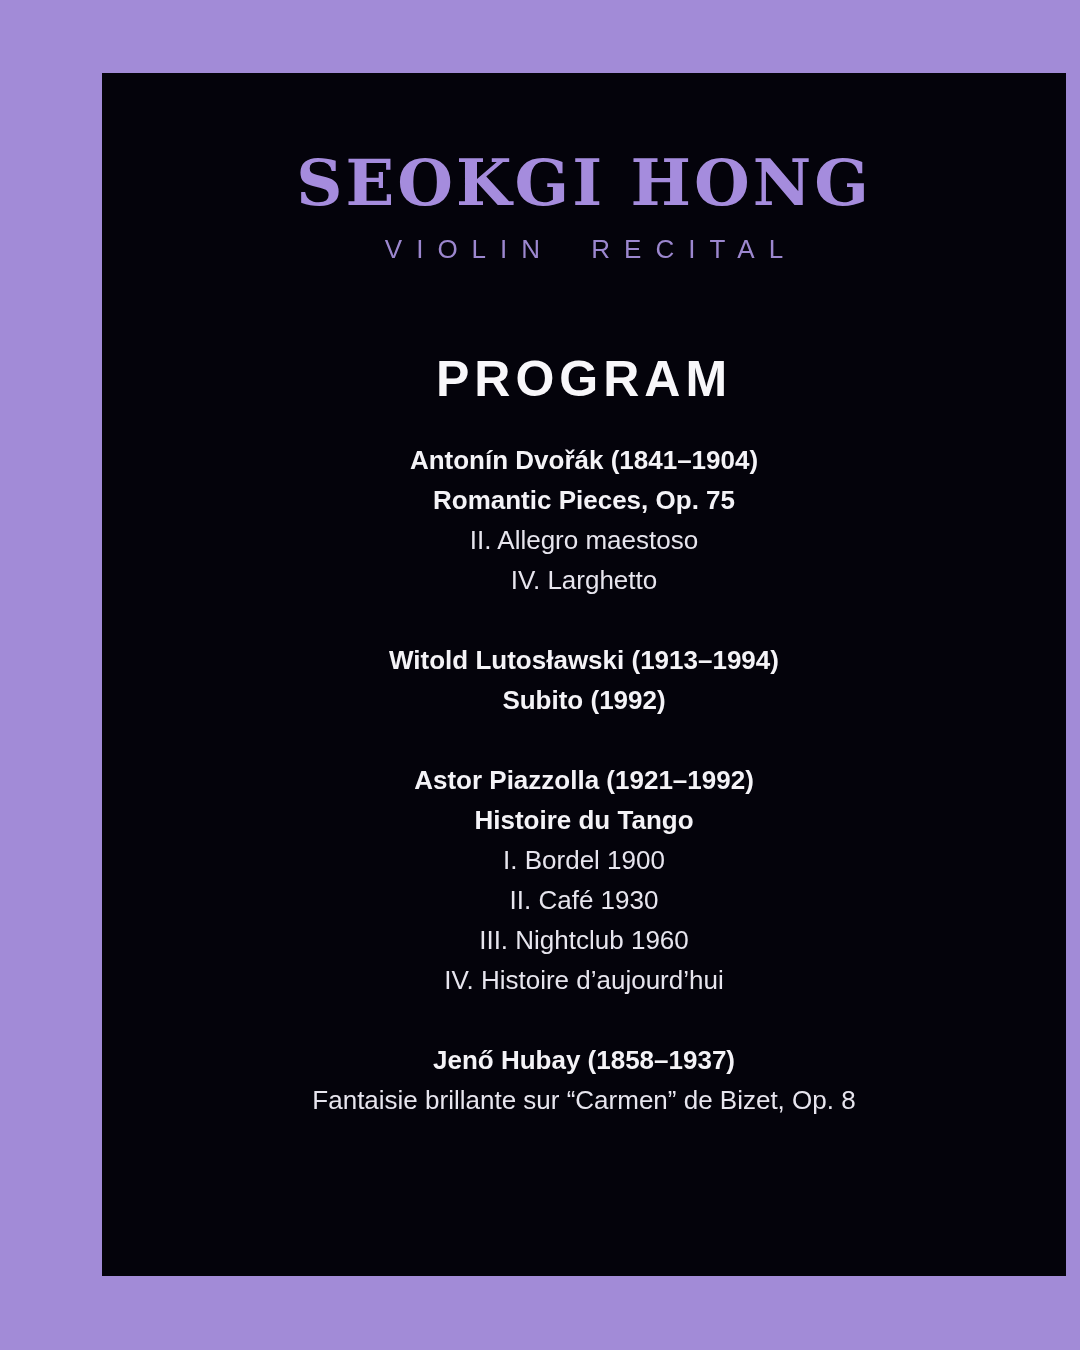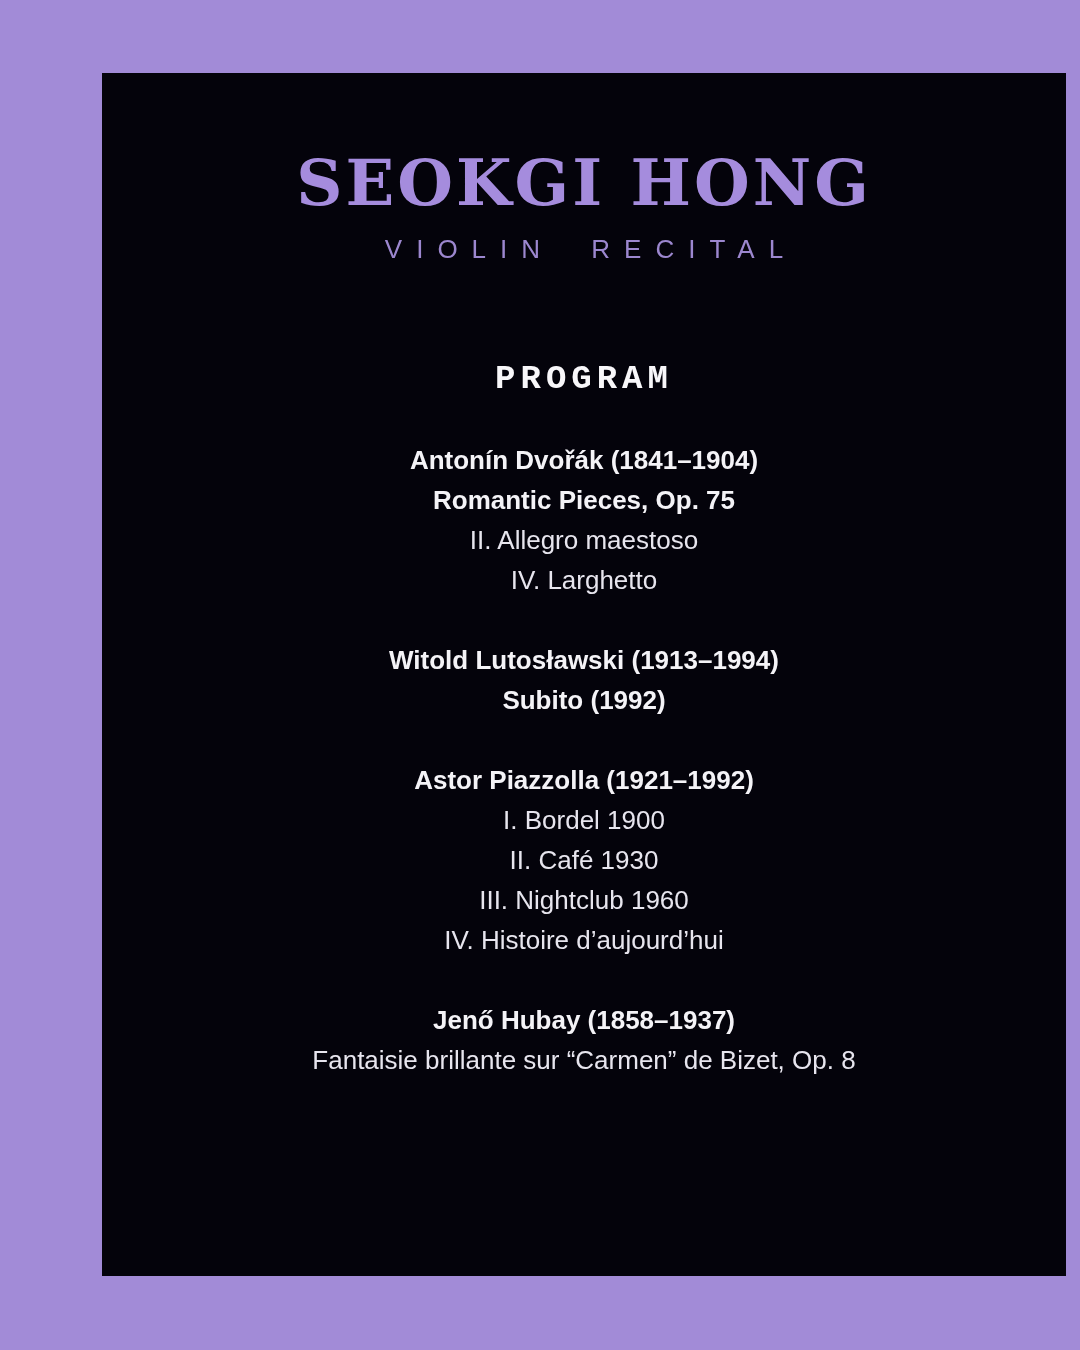--- a/index.html
+++ b/index.html
@@ -43,23 +43,23 @@
     line-height: 30px;
     font-weight: 300;
     letter-spacing: 14px;
     padding-left: 14px; 
     word-spacing: 16px;
     color: var(--subtitle-color, #9c87cf);
     white-space: nowrap;
   }
   .section-title {
     margin-top: 88px;
-    font-family: Liberation Mono, monospace;
+    font-family: Liberation Sans, sans-serif;
     font-weight: 700;
-    font-size: 34px;
+    font-size: 50px;
     line-height: 55px;
     letter-spacing: 5px;
     color: var(--heading-color, #f8f7fa);
     white-space: nowrap;
   }
   .program {
     margin-top: 33px;
     display: flex;
     flex-direction: column;
   }
@@ -97,20 +97,21 @@
           <div class="program-line work-line">Romantic Pieces, Op. 75</div>
           <div class="program-line movement-line">II. Allegro maestoso</div>
           <div class="program-line movement-line">IV. Larghetto</div>
         </div>
         <div class="program-block">
           <div class="program-line composer-line">Witold Lutosławski (1913–1994)</div>
           <div class="program-line work-line">Subito (1992)</div>
         </div>
         <div class="program-block">
           <div class="program-line composer-line">Astor Piazzolla (1921–1992)</div>
+          <div class="program-line work-line">Histoire du Tango</div>
           <div class="program-line movement-line">I. Bordel 1900</div>
           <div class="program-line movement-line">II. Café 1930</div>
           <div class="program-line movement-line">III. Nightclub 1960</div>
           <div class="program-line movement-line">IV. Histoire d’aujourd’hui</div>
         </div>
         <div class="program-block">
           <div class="program-line composer-line">Jenő Hubay (1858–1937)</div>
           <div class="program-line work-line light">Fantaisie brillante sur “Carmen” de Bizet, Op. 8</div>
         </div>
       </div>

